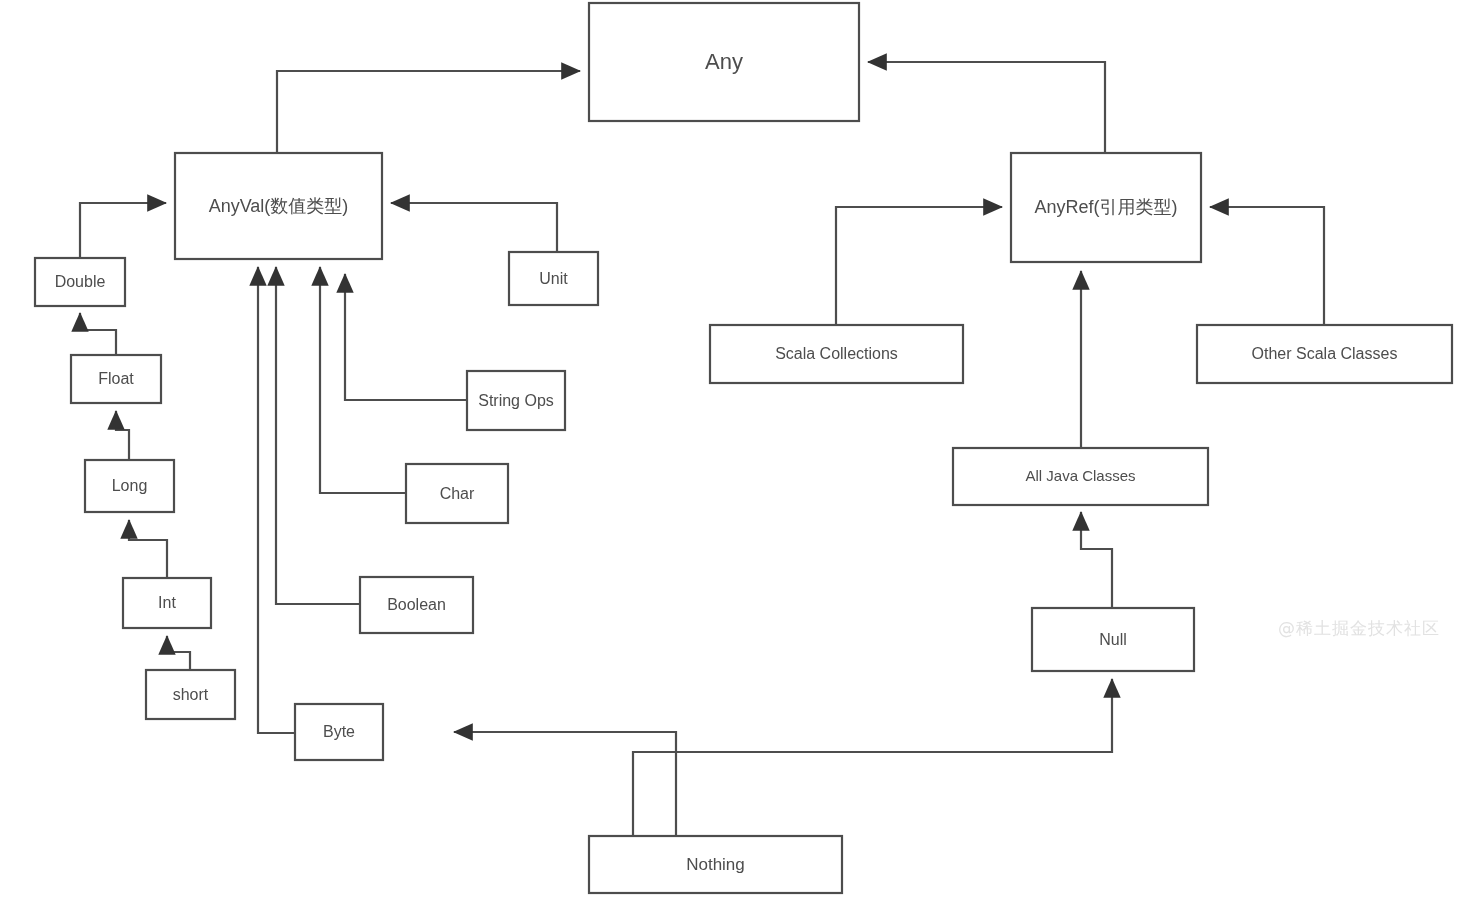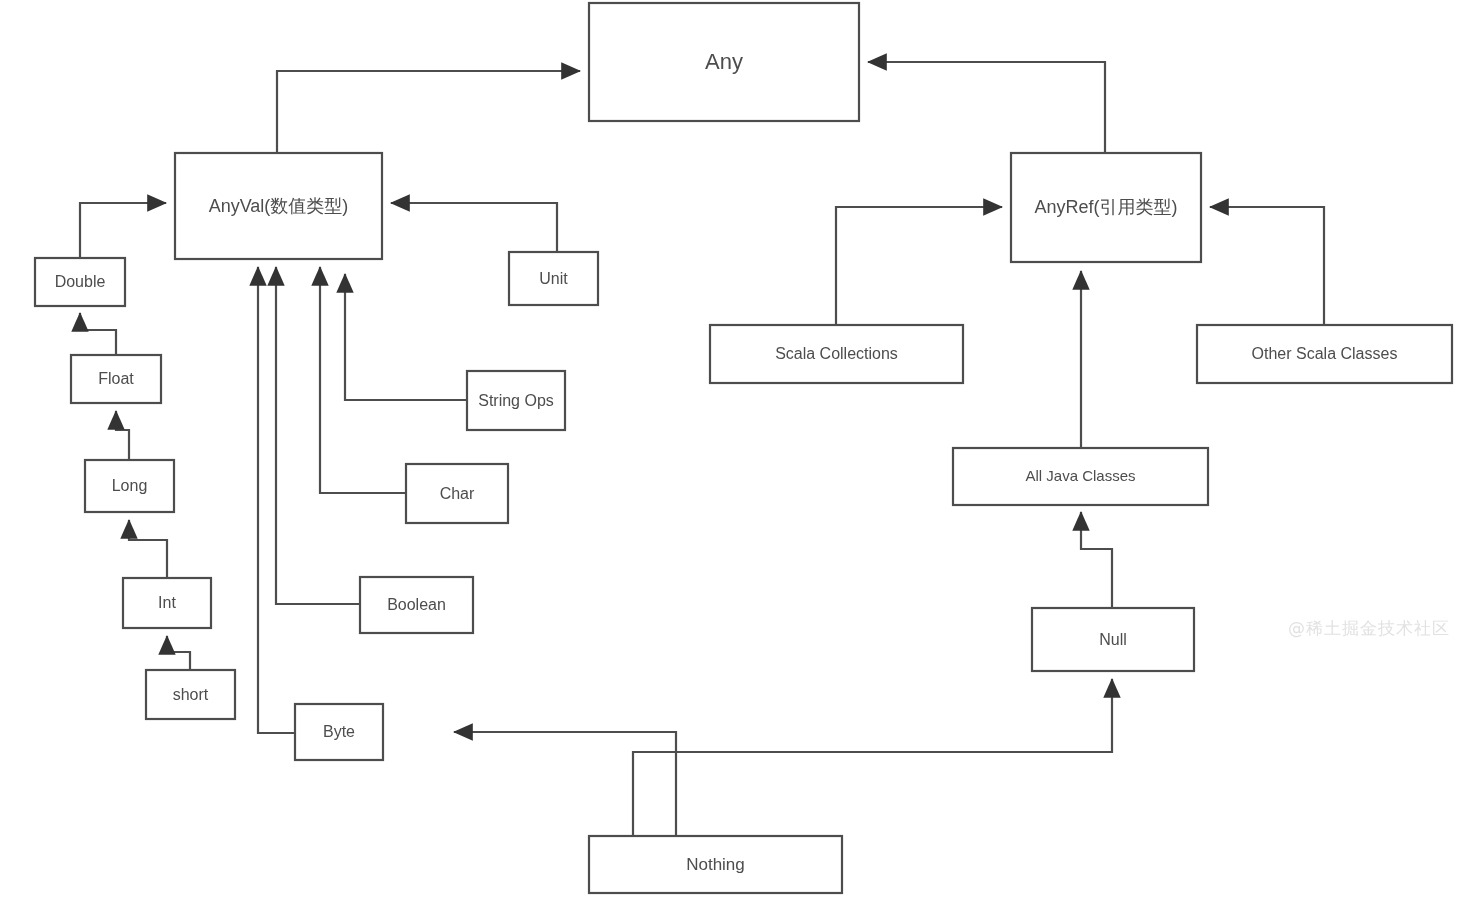--- a/index.html
+++ b/index.html
@@ -2,21 +2,21 @@
 <html><head>
 <meta charset="utf-8">
 <style>
   html,body{margin:0;padding:0;background:#ffffff;}
   body{width:1464px;height:908px;font-family:"Liberation Sans",sans-serif;overflow:hidden;}
   #stage{position:relative;width:1464px;height:664px;background:#fff;margin-left:8px;}
   svg#diagram{position:absolute;left:0;top:0;width:1464px;height:908px;}
   .node rect{fill:#ffffff;stroke:#4d4d4d;stroke-width:2.2;}
   .node text{fill:#4d4d4d;font-family:"Liberation Sans",sans-serif;text-anchor:middle;dominant-baseline:middle;}
   .edge{fill:none;stroke:#4d4d4d;stroke-width:2.2;stroke-linejoin:miter;stroke-linecap:butt;}
-  .watermark{position:absolute;right:22px;bottom:24px;color:#e2e2e2;font-size:17px;
+  .watermark{position:absolute;right:32px;bottom:24px;color:#e2e2e2;font-size:17px;
              font-family:"DejaVu Sans",sans-serif;letter-spacing:1px;user-select:none;}
 </style>
 </head>
 <body>
 
 <div id="stage">
 
   <svg id="diagram" viewBox="0 0 1464 908">
     <defs>
       <marker id="arrow-right" viewBox="0 0 10 10" refX="9.5" refY="5" markerWidth="9" markerHeight="9" orient="auto-start-reverse">

